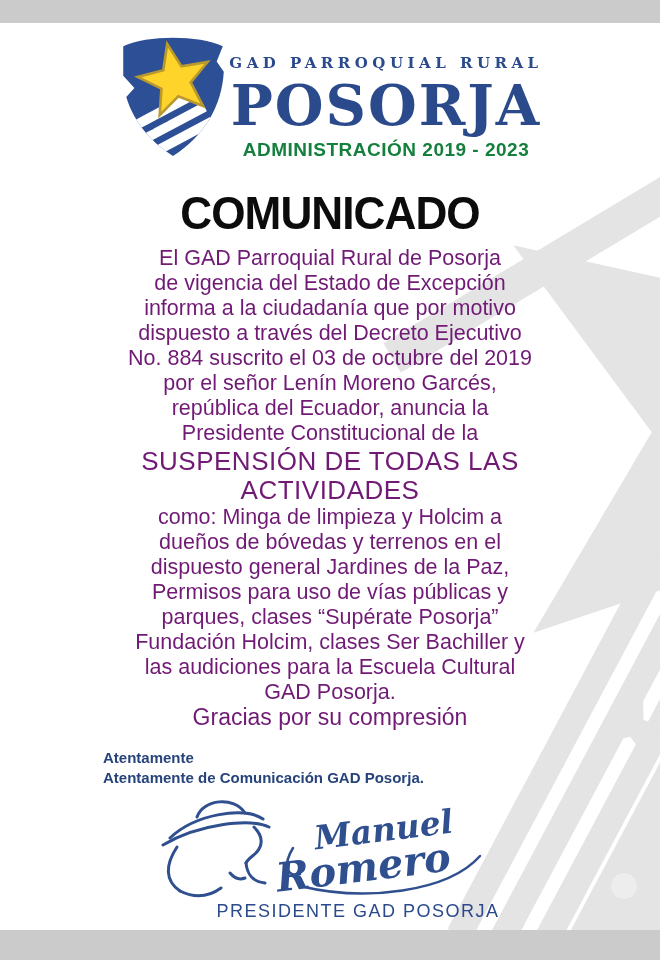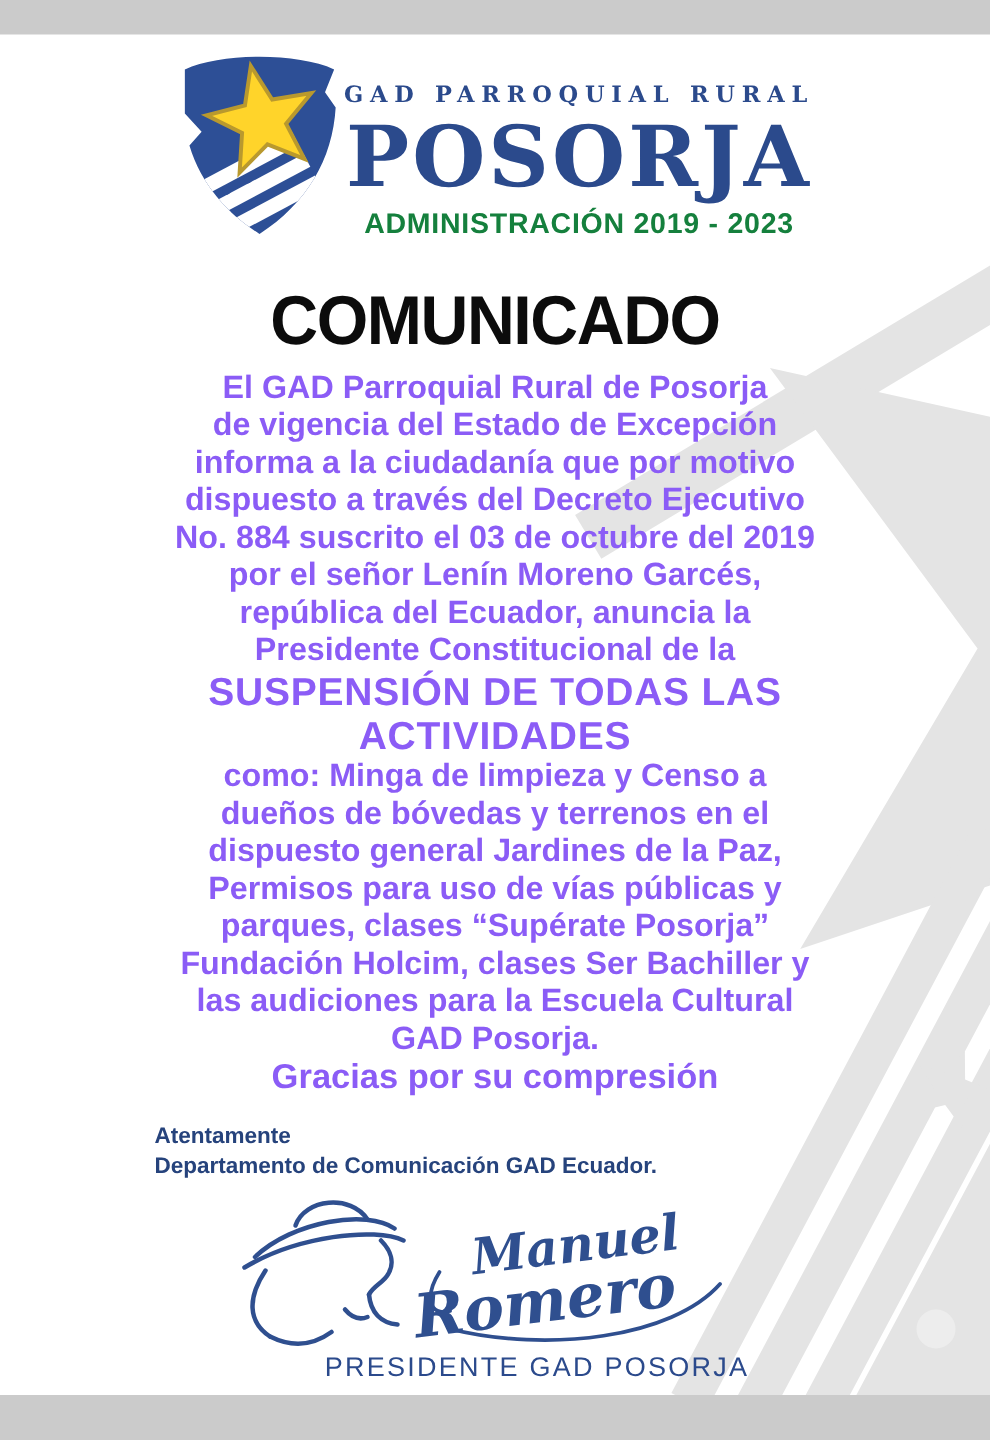--- a/index.html
+++ b/index.html
@@ -23,21 +23,21 @@
     font-size:56px;line-height:58px;letter-spacing:2px;color:#2b4a8c;margin-top:4px;
   }
   .administration{
     font-weight:bold;font-size:19px;color:#15803d;margin-top:5px;letter-spacing:0.5px;
   }
 
   .title{
     position:absolute;top:186px;left:0;width:660px;text-align:center;
     font-weight:bold;font-size:46px;color:#0c0c0c;letter-spacing:-1px;transform:scaleX(0.96);
   }
-  .blue-center{position:absolute;left:0;width:660px;text-align:center;color:#8b5cf6;font-weight:bold;}
+  .blue-center{position:absolute;left:0;width:660px;text-align:center;color:#701a75;font-weight:normal;}
   .intro{top:246px;font-size:21.5px;line-height:25px;}
   .suspension{top:447px;font-size:26px;line-height:29px;letter-spacing:0.5px;}
   .details{top:505px;font-size:21.5px;line-height:25px;}
   .gracias{top:704px;font-size:23px;}
 
   .closing{
     position:absolute;top:748px;left:103px;color:#26437c;font-weight:bold;
     font-size:15px;line-height:20px;text-align:left;
   }
   .signature{position:absolute;top:786px;left:150px;width:360px;height:114px;}
@@ -114,35 +114,35 @@
     <div>república del Ecuador, anuncia la</div>
     <div>Presidente Constitucional de la</div>
   </div>
 
   <div class="blue-center suspension">
     <div>SUSPENSIÓN DE TODAS LAS</div>
     <div>ACTIVIDADES</div>
   </div>
 
   <div class="blue-center details">
-    <div>como: Minga de limpieza y Censo a</div>
+    <div>como: Minga de limpieza y Holcim a</div>
     <div>dueños de bóvedas y terrenos en el</div>
     <div>dispuesto general Jardines de la Paz,</div>
     <div>Permisos para uso de vías públicas y</div>
     <div>parques, clases “Supérate Posorja”</div>
     <div>Fundación Holcim, clases Ser Bachiller y</div>
     <div>las audiciones para la Escuela Cultural</div>
     <div>GAD Posorja.</div>
   </div>
 
   <div class="blue-center gracias">Gracias por su compresión</div>
 
   <div class="closing">
     <div>Atentamente</div>
-    <div>Departamento de Comunicación GAD Ecuador.</div>
+    <div>Atentamente de Comunicación GAD Posorja.</div>
   </div>
 
   <div class="signature">
     <svg width="360" height="114" viewBox="0 0 360 114" aria-hidden="false">
       <g fill="none" stroke="#2f4f8f" stroke-width="3" stroke-linecap="round">
 
         <path d="M20,52 C45,28 95,20 113,33"></path>
         <path d="M13,59 C48,38 100,32 119,41"></path>
         <path d="M47,31 C53,13 84,10 95,27"></path>
 

